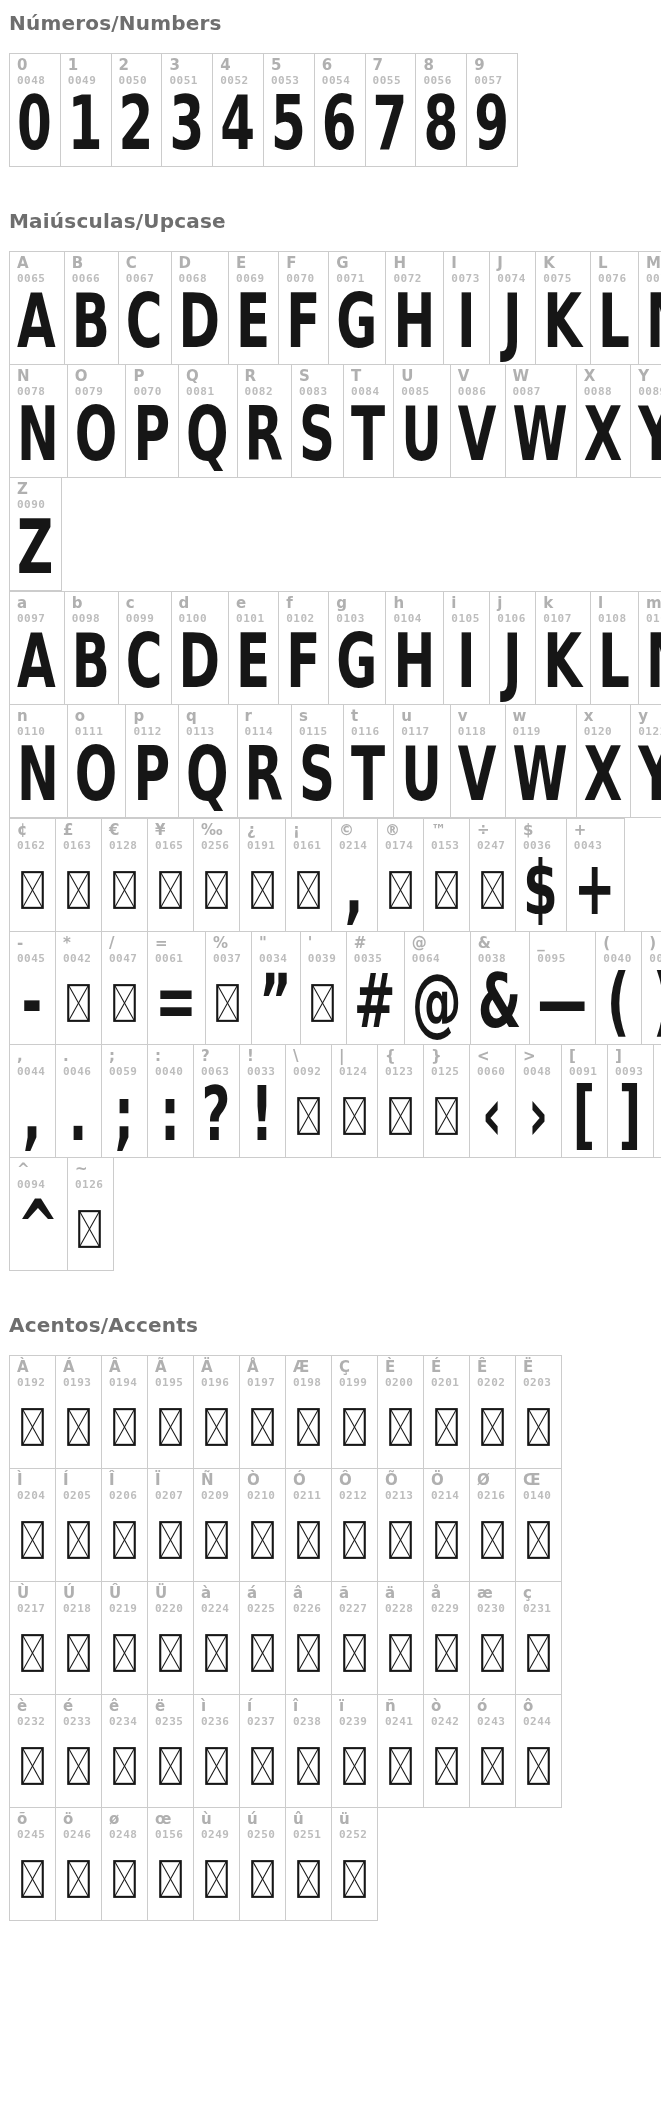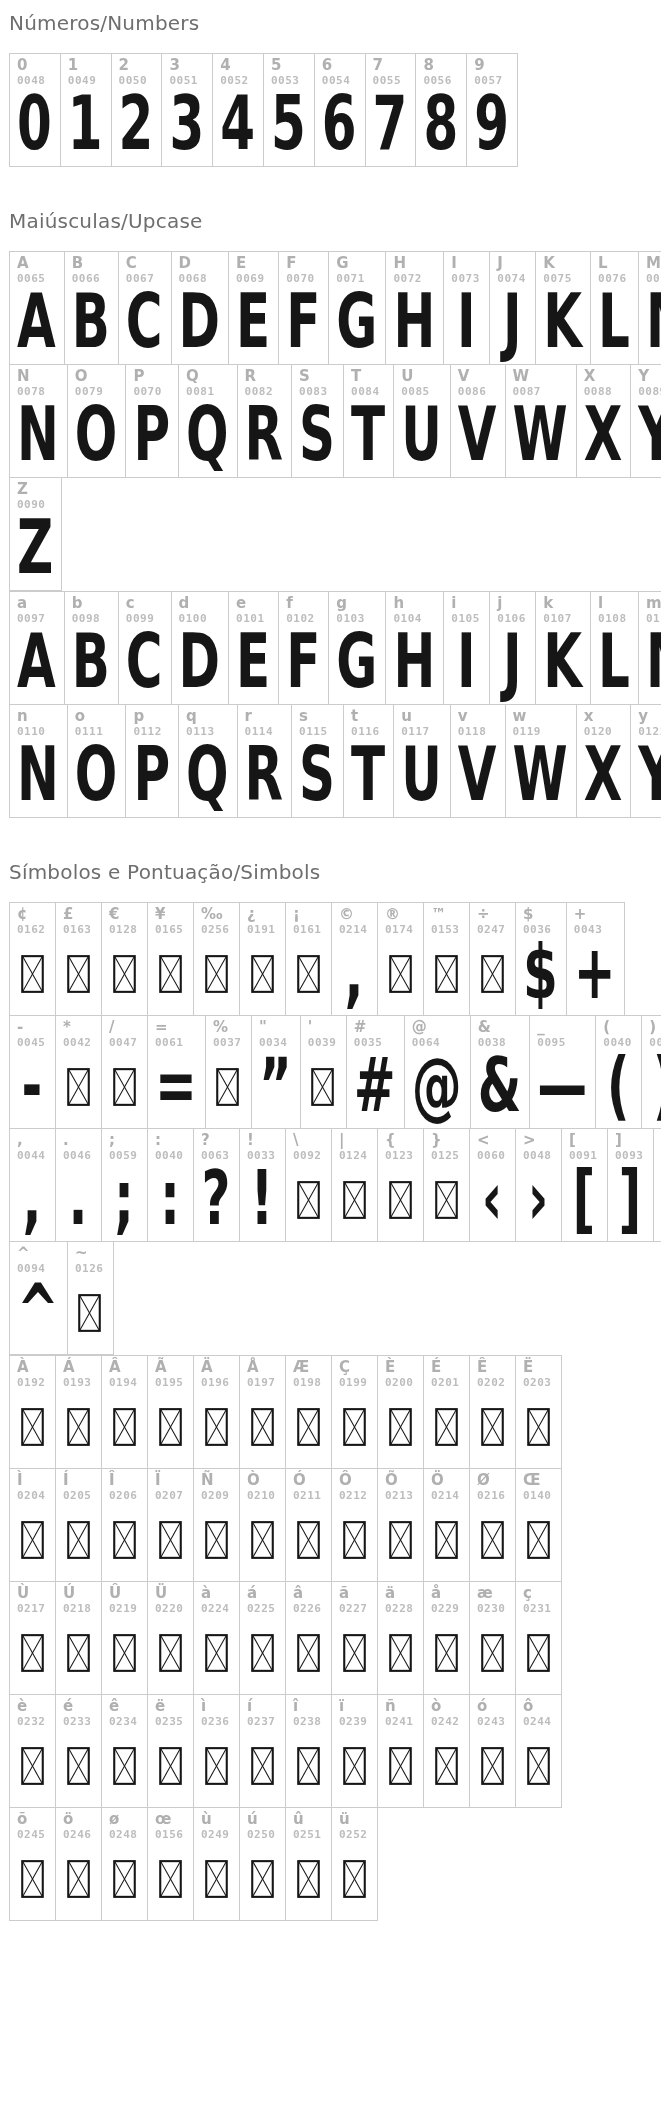--- a/index.html
+++ b/index.html
@@ -1,19 +1,19 @@
 <!DOCTYPE html>
 <html><head>
 <meta charset="utf-8">
 <style>
   html,body{margin:0;padding:0;background:#ffffff;}
   body{width:661px;min-height:2121px;box-sizing:border-box;padding:6px 0 24px 9px;
        font-family:"DejaVu Sans","Liberation Sans",sans-serif;}
   .section{display:block;}
-  .section-title{font-size:20px;font-weight:400;color:#6e6e6e;letter-spacing:.2px;
+  .section-title{font-size:20px;font-weight:700;color:#6e6e6e;letter-spacing:.2px;
        margin:41px 0 17px 0;line-height:1.3;}
   .section:first-child .section-title{margin-top:4px;}
   .grid-row{display:flex;width:max-content;align-items:stretch;}
   .grid-row + .grid-row{margin-top:-1px;}
   .cell{box-sizing:border-box;height:114px;min-width:47px;background:#fff;
        border:1px solid #cccccc;margin-left:-1px;
        padding:3px 8px 7px 7px;display:flex;flex-direction:column;}
   .cell:first-child{margin-left:0;}
   .char-label{font-size:15px;font-weight:700;color:#b0b0b0;line-height:1.15;
        font-family:"DejaVu Sans","Liberation Sans",sans-serif;}
@@ -470,21 +470,20 @@
         <div class="cell">
           <span class="char-label">y</span>
           <span class="char-code">0121</span>
           <div class="glyph-area">
             <span class="glyph-text">Y</span>
           </div>
         </div>
       </div>
     </section>
     <section class="section">
-      <h2 class="section-title">Símbolos e Pontuação/Simbols</h2>
       <div class="grid-row">
         <div class="cell">
           <span class="char-label">¢</span>
           <span class="char-code">0162</span>
           <div class="glyph-area">
             <span class="tofu-wrap">
               <svg viewBox="0 0 24 40" width="23" height="38">
                 <rect x="1.2" y="1.2" width="21.6" height="37.6" fill="none" stroke="#161616" stroke-width="2.2"></rect>
                 <line x1="2" y1="2" x2="22" y2="38" stroke="#161616" stroke-width="1.1"></line>
                 <line x1="22" y1="2" x2="2" y2="38" stroke="#161616" stroke-width="1.1"></line>
@@ -890,20 +889,21 @@
                 <rect x="1.2" y="1.2" width="21.6" height="37.6" fill="none" stroke="#161616" stroke-width="2.2"></rect>
                 <line x1="2" y1="2" x2="22" y2="38" stroke="#161616" stroke-width="1.1"></line>
                 <line x1="22" y1="2" x2="2" y2="38" stroke="#161616" stroke-width="1.1"></line>
               </svg>
             </span>
           </div>
         </div>
       </div>
     </section>
     <section class="section">
+      <h2 class="section-title">Acentos/Accents</h2>
       <div class="grid-row">
         <div class="cell">
           <span class="char-label">À</span>
           <span class="char-code">0192</span>
           <div class="glyph-area">
             <span class="tofu-wrap">
               <svg viewBox="0 0 24 40" width="23" height="38">
                 <rect x="1.2" y="1.2" width="21.6" height="37.6" fill="none" stroke="#161616" stroke-width="2.2"></rect>
                 <line x1="2" y1="2" x2="22" y2="38" stroke="#161616" stroke-width="1.1"></line>
                 <line x1="22" y1="2" x2="2" y2="38" stroke="#161616" stroke-width="1.1"></line>

